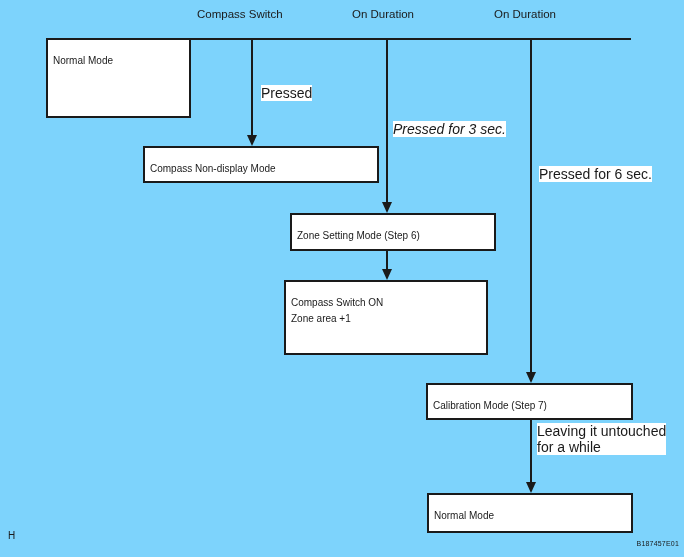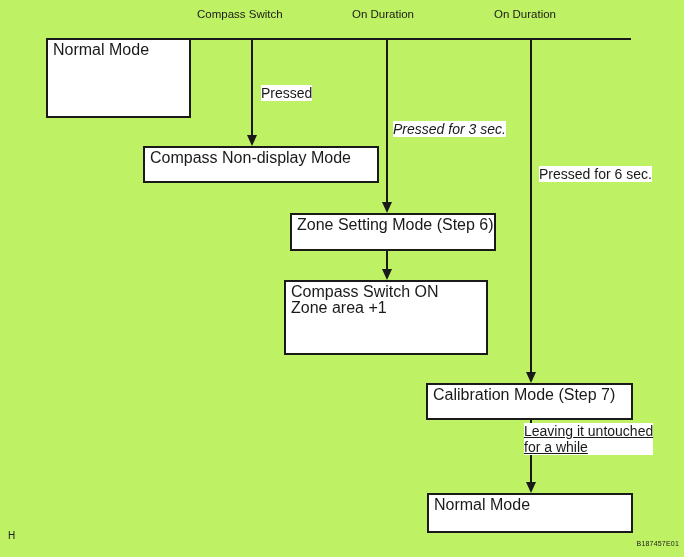--- a/index.html
+++ b/index.html
@@ -4,38 +4,38 @@
 <style>
   html, body {
     margin: 0;
     padding: 0;
     background: #ffffff;
   }
   #canvas {
     position: relative;
     width: 684px;
     height: 557px;
-    background: #bef264;
+    background: #7dd3fc;
     font-family: "Liberation Sans", sans-serif;
     color: #1a1a1a;
     overflow: hidden;
   }
   .col-header {
     position: absolute;
     font-size: 11.5px;
     white-space: nowrap;
     color: #1a1a1a;
   }
   .node-box {
     position: absolute;
     border: 2px solid #1a1a1a;
     background: #ffffff;
     box-sizing: border-box;
-    padding: 2px 5px;
-    font-size: 16px;
+    padding: 13px 5px;
+    font-size: 10px;
     line-height: 16px;
     white-space: nowrap;
   }
   .node-line { display: block; }
   .hline {
     position: absolute;
     height: 2px;
     background: #1a1a1a;
   }
   .vline {
@@ -95,21 +95,21 @@
 
   <div class="vline" style="left:386px; top:251px; height:19px;"></div>
   <div class="arrowhead-down" style="left:382px; top:269px;"></div>
 
   <div class="vline" style="left:530px; top:420px; height:63px;"></div>
   <div class="arrowhead-down" style="left:526px; top:482px;"></div>
 
   <div class="edge-label" style="left:261px; top:85px;">Pressed</div>
   <div class="edge-label" style="left:393px; top:121px;font-style:italic;">Pressed for 3 sec.</div>
   <div class="edge-label" style="left:539px; top:166px;">Pressed for 6 sec.</div>
-  <div class="edge-label" style="left:524px; top:423px;text-decoration:underline;">
+  <div class="edge-label" style="left:537px; top:423px;">
     <span class="node-line">Leaving it untouched</span>
     <span class="node-line">for a while</span>
   </div>
 
   <div class="node-box" style="left:46px; top:38px; width:145px; height:80px;">
     <span class="node-line">Normal Mode</span>
   </div>
 
   <div class="node-box" style="left:143px; top:146px; width:236px; height:37px;">
     <span class="node-line">Compass Non-display Mode</span>

